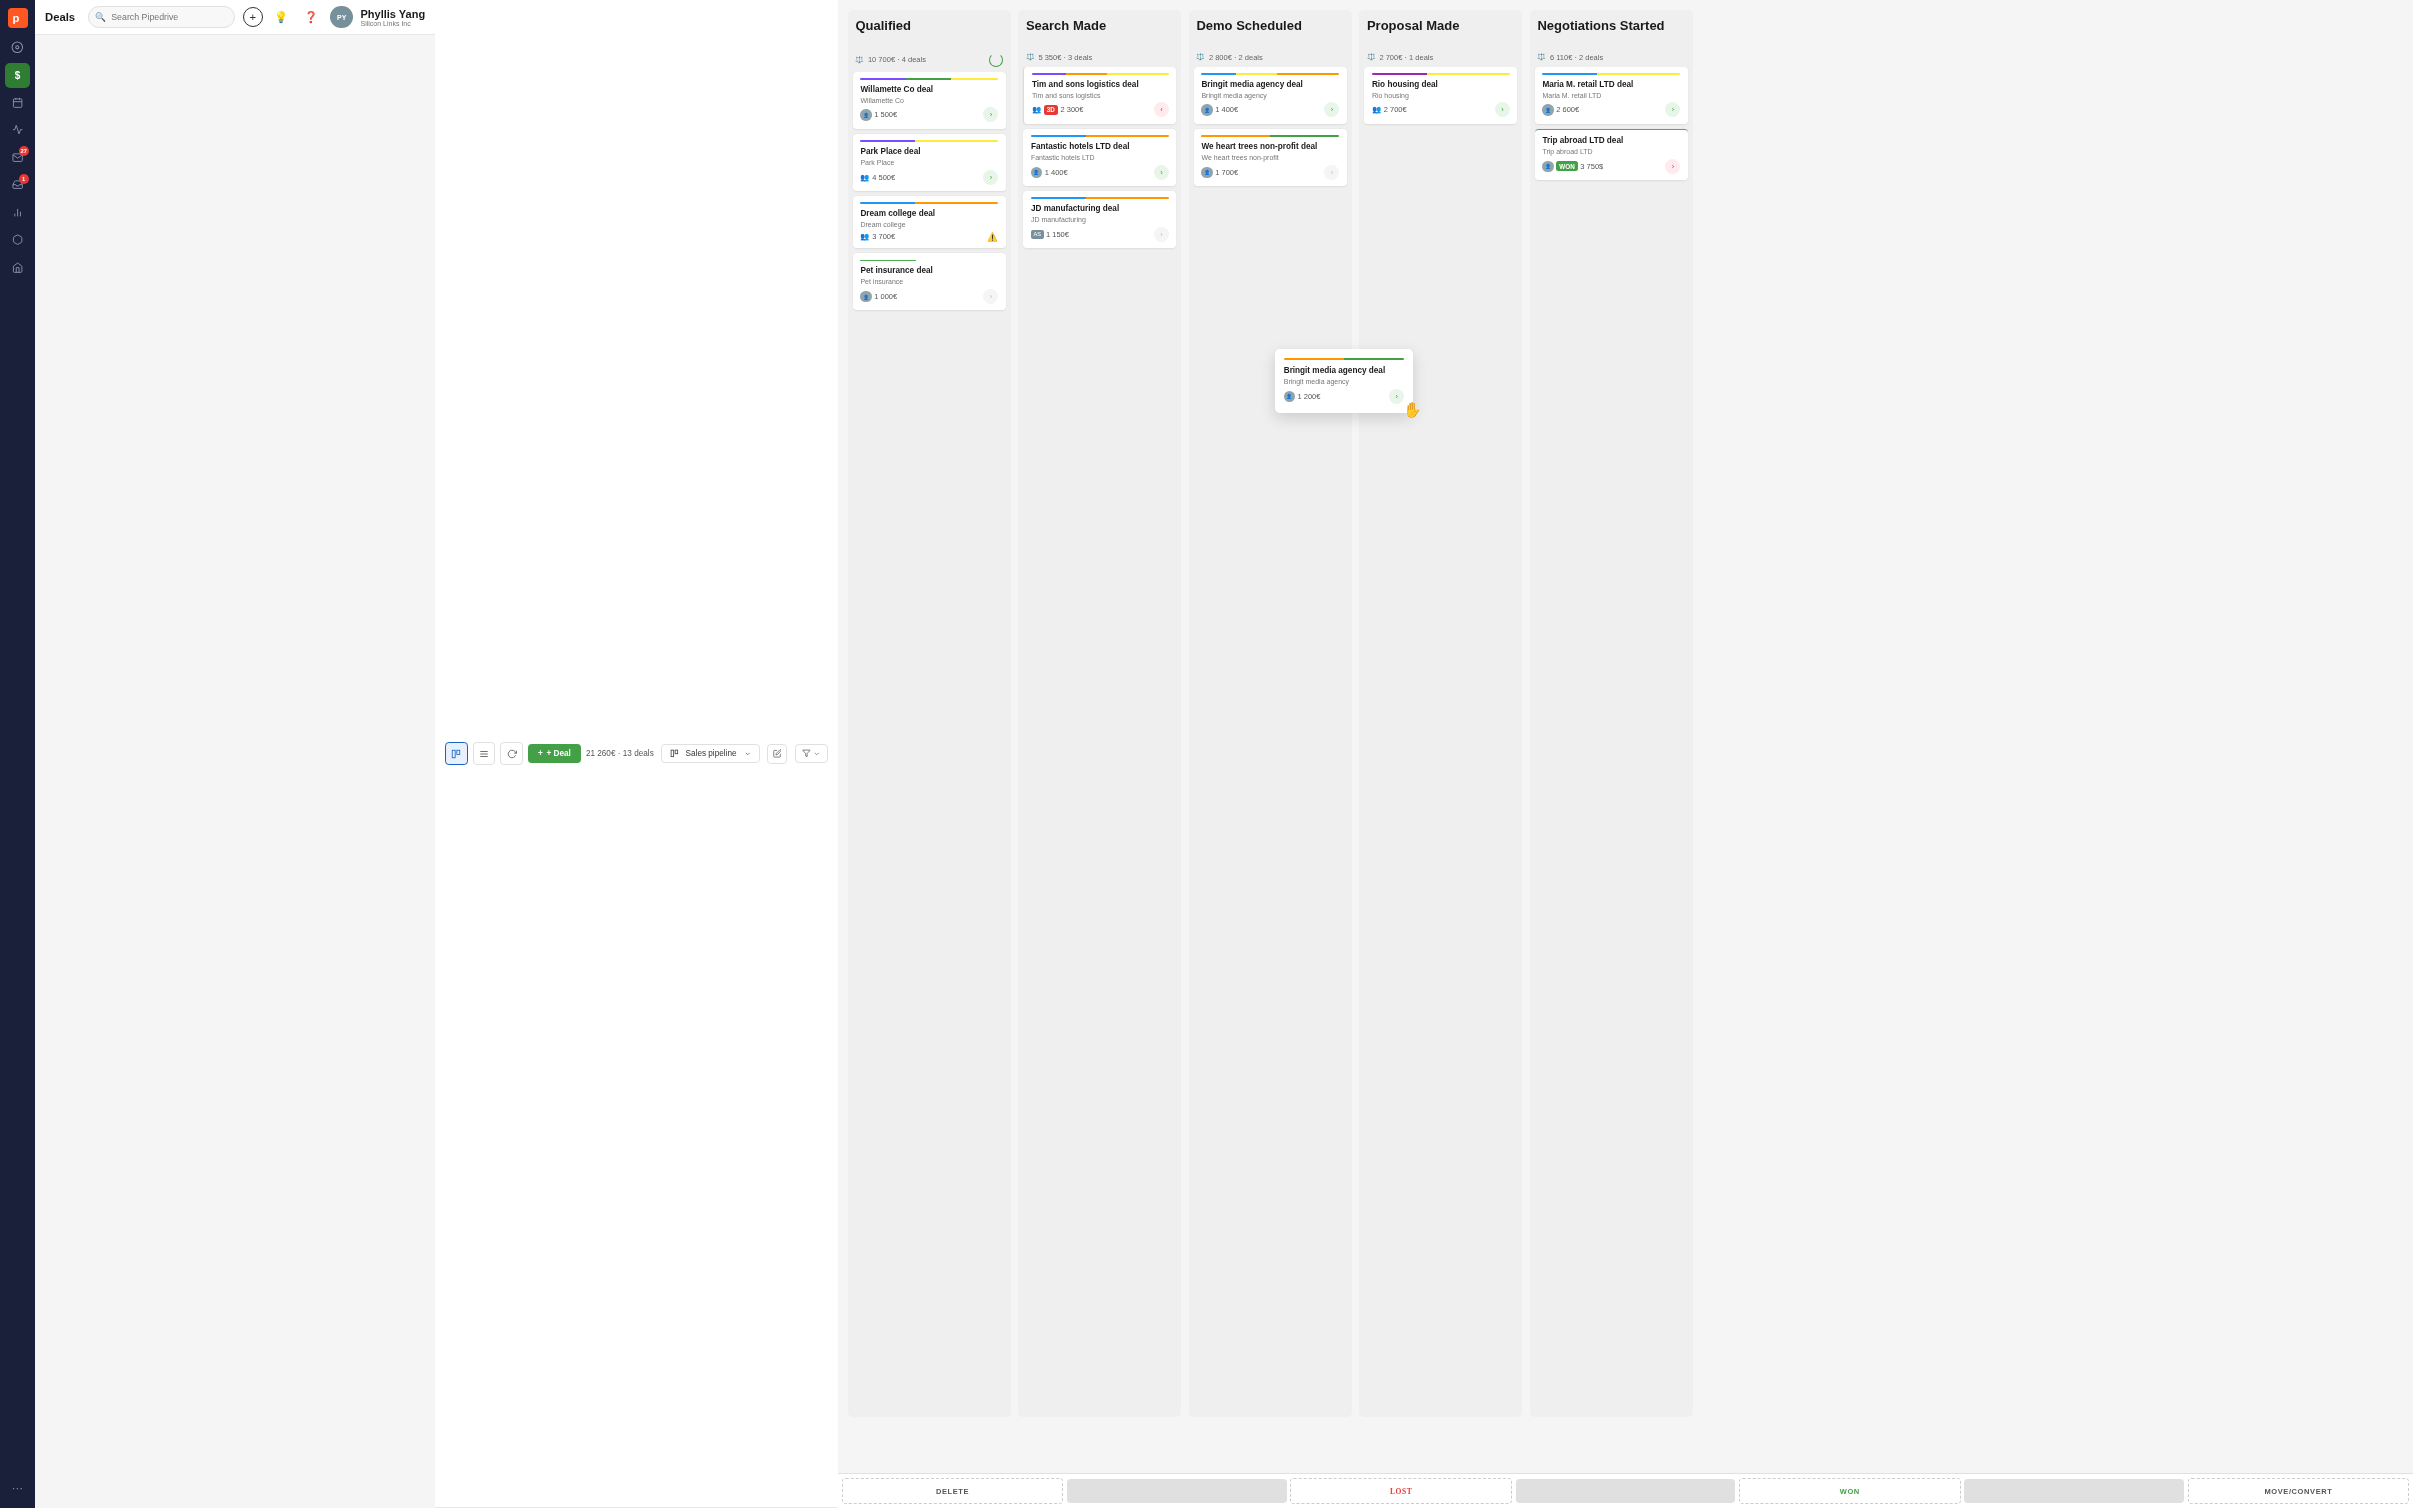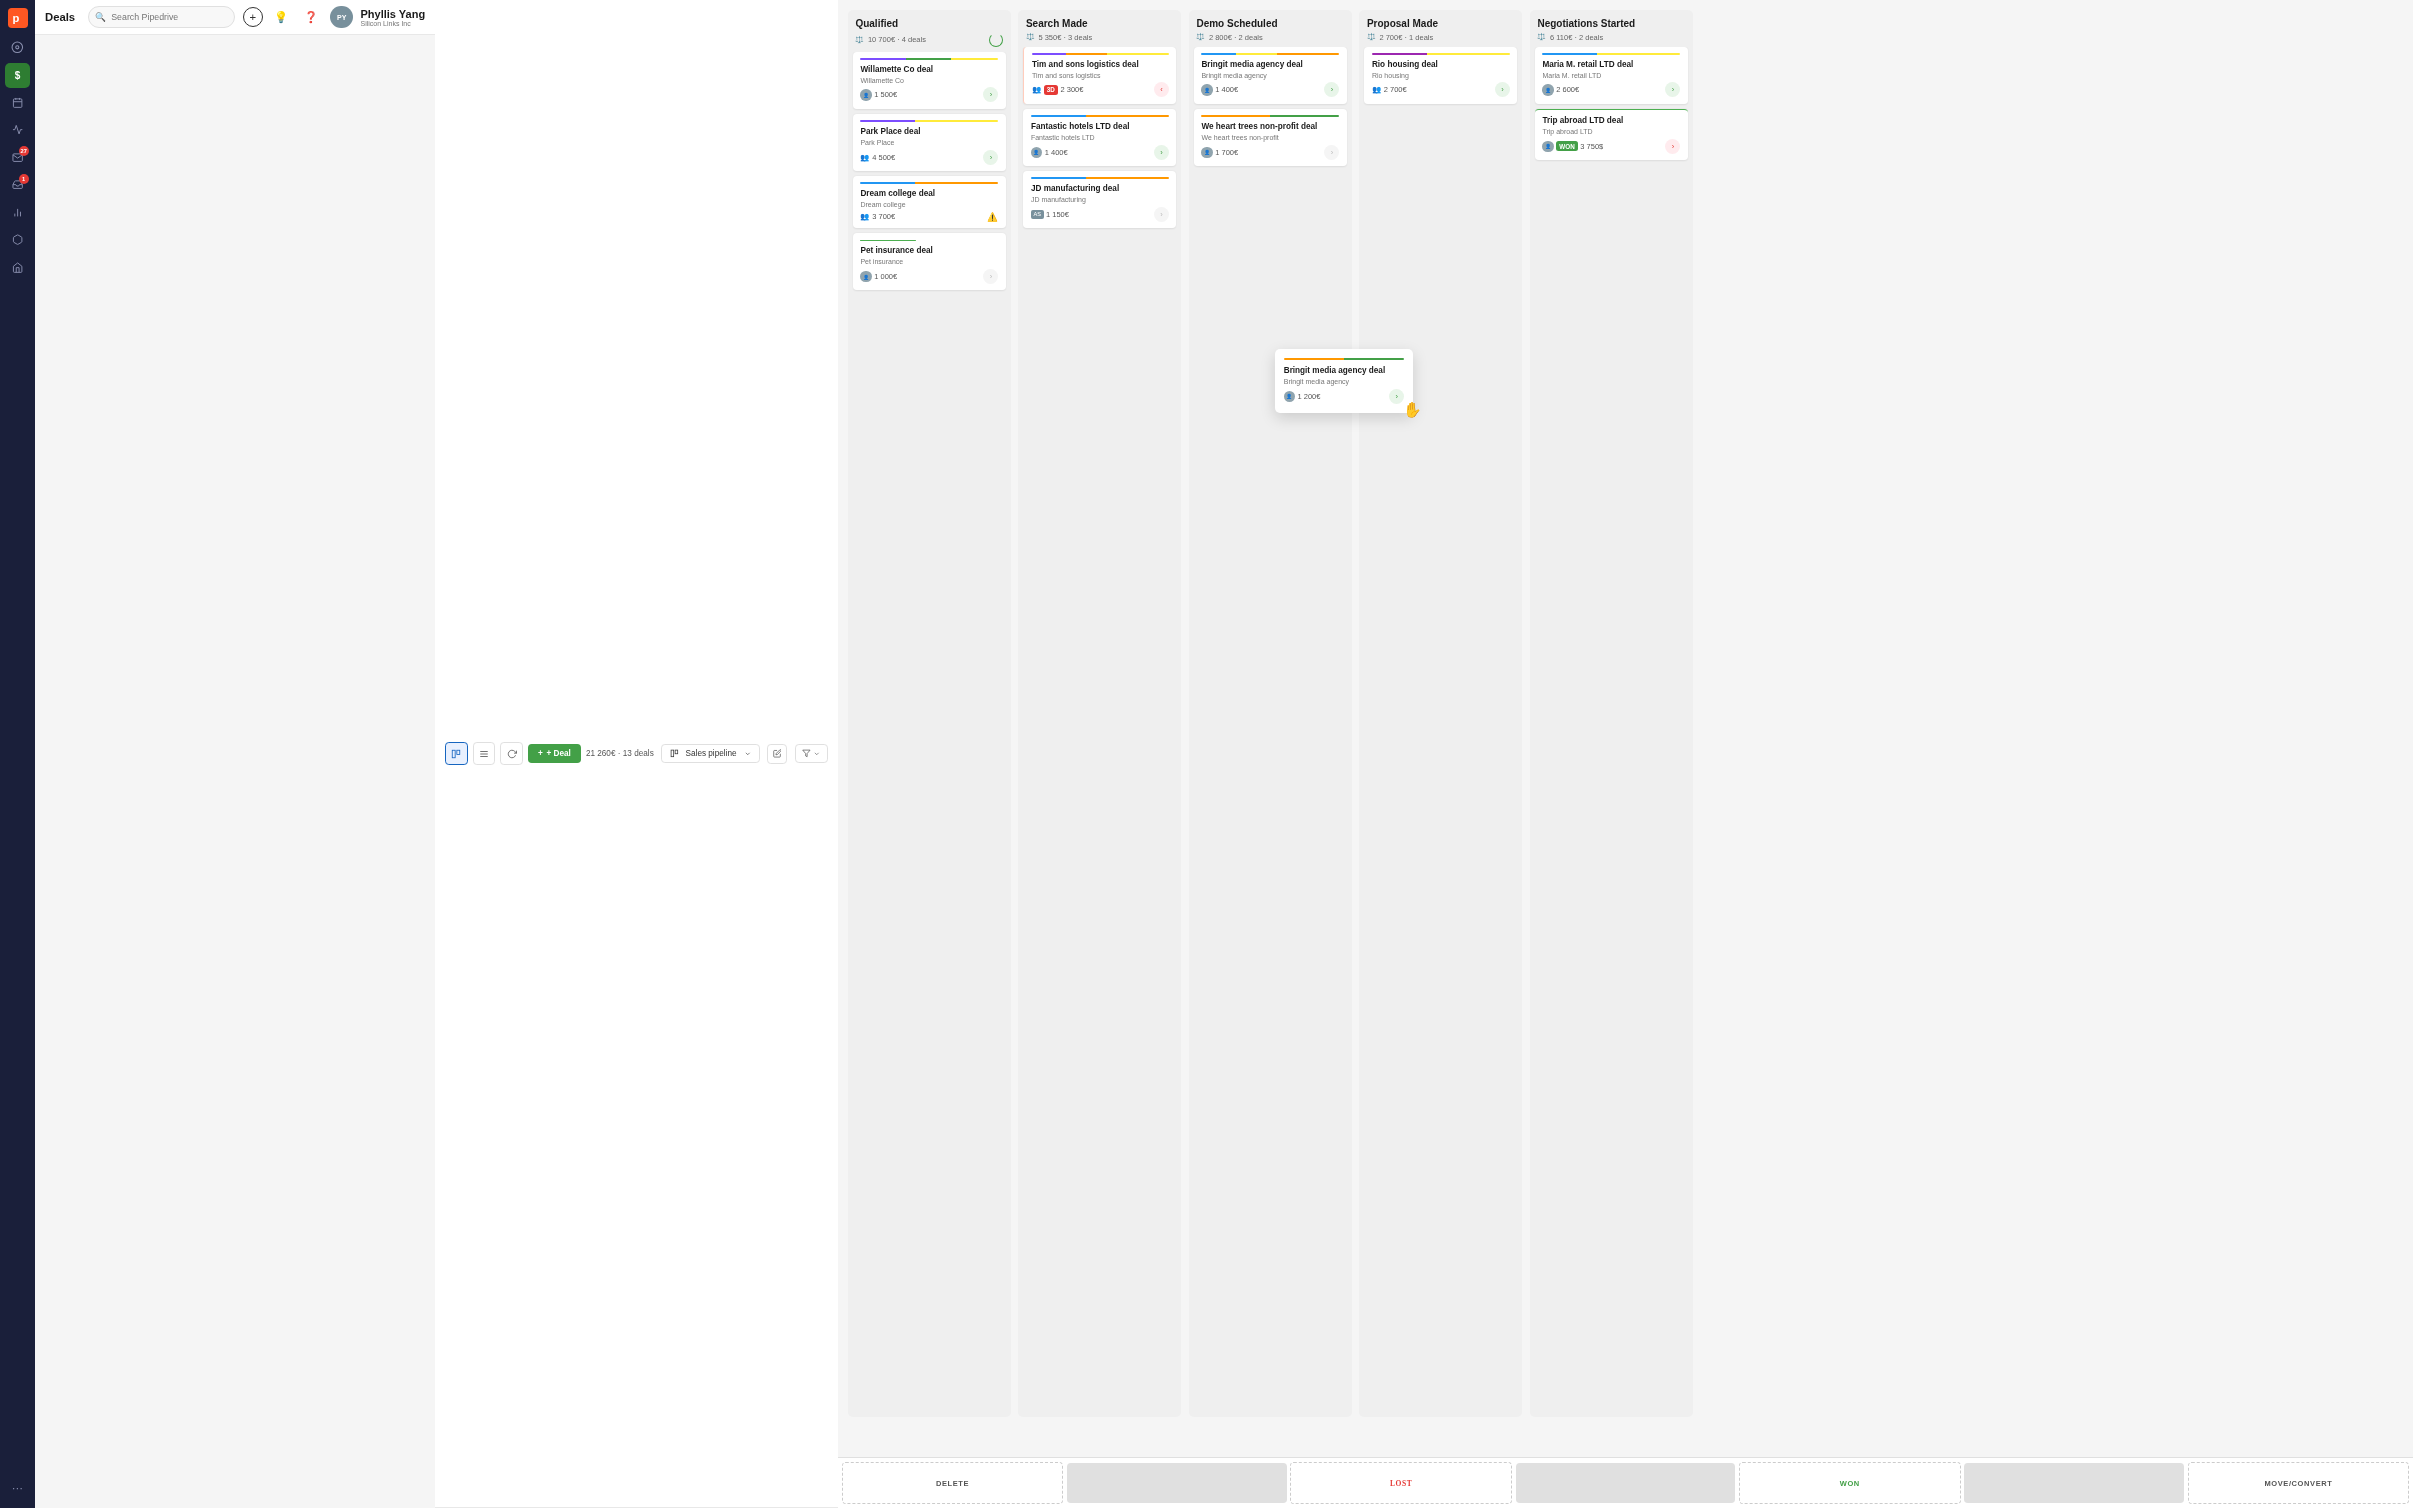--- a/index.html
+++ b/index.html
@@ -38,21 +38,21 @@
     .toolbar-right { margin-left: auto; display: flex; align-items: center; gap: 7.5px; }
     .total-text { font-size: 8.2px; color: #555; }
     .pipeline-select { display: flex; align-items: center; gap: 7px; padding: 3.8px 7.5px; border: 0.6px solid #e0e0e0; border-radius: 3.8px; background: white; cursor: pointer; font-size: 8.2px; color: #333; }
     .edit-btn { width: 20px; height: 20px; border: 0.6px solid #e0e0e0; border-radius: 3.8px; background: white; cursor: pointer; display: flex; align-items: center; justify-content: center; color: #555; }
     .filter-btn { display: flex; align-items: center; gap: 2.5px; padding: 3.8px 6.3px; border: 0.6px solid #e0e0e0; border-radius: 3.8px; background: white; cursor: pointer; font-size: 8.2px; color: #555; }
 
     
     .kanban { flex: 1; display: flex; overflow-x: auto; padding: 10px; gap: 7.5px; background: #f5f5f5; }
     .column { min-width: 163px; width: 163px; background: #efefef; border-radius: 5px; display: flex; flex-direction: column; max-height: calc(100vh - 101px); }
     .column-header { padding: 7.5px 7.5px 5px; }
-    .column-title { font-size: 10px; font-weight: 600; color: #1a1a1a; margin-bottom: 4px; }
+    .column-title { font-size: 13px; font-weight: 600; color: #1a1a1a; margin-bottom: 20px; }
     .column-meta { display: flex; align-items: center; gap: 3.8px; font-size: 7.5px; color: #666; }
     .column-cards { flex: 1; overflow-y: auto; padding: 0 5px 5px; display: flex; flex-direction: column; gap: 5px; }
 
     
     .card { background: white; border-radius: 3.8px; padding: 6.3px 7.5px; cursor: pointer; box-shadow: 0 0.6px 1.9px rgba(0,0,0,0.08); position: relative; }
     .card-accent { height: 1.9px; border-radius: 1.3px; margin-bottom: 5px; }
     .card-title { font-size: 8.2px; font-weight: 600; color: #1a1a1a; margin-bottom: 1.3px; line-height: 1.3; }
     .card-company { font-size: 7px; color: #777; margin-bottom: 3.8px; }
     .card-footer { display: flex; align-items: center; justify-content: space-between; margin-top: 3.8px; }
     .card-amount { font-size: 7.5px; color: #555; display: flex; align-items: center; gap: 2.5px; }
@@ -64,21 +64,21 @@
     .badge-won { background: #43a047; color: white; font-size: 6.3px; font-weight: bold; padding: 1.3px 3.1px; border-radius: 2.5px; }
     .warn-icon { color: #ff9800; font-size: 8.8px; }
     .avatar-sm { width: 11.3px; height: 11.3px; border-radius: 50%; background: #90a4ae; display: inline-flex; align-items: center; justify-content: center; font-size: 5px; color: white; }
     .person-icon { color: #999; font-size: 7.5px; }
 
     
     .floating-card { position: absolute; background: white; border-radius: 5px; padding: 8.8px; box-shadow: 0 5px 15px rgba(0,0,0,0.15); width: 138px; z-index: 100; left: 437px; top: 349px; }
     .cursor { font-size: 15px; position: absolute; bottom: -6.3px; right: -9.4px; }
 
     
-    .drop-zone-bar { height: 51px; background: white; border-top: 0.6px solid #e0e0e0; display: flex; align-items: stretch; flex-shrink: 0; }
+    .drop-zone-bar { height: 35px; background: white; border-top: 0.6px solid #e0e0e0; display: flex; align-items: stretch; flex-shrink: 0; }
     .drop-zone { flex: 1; display: flex; align-items: center; justify-content: center; font-size: 7.5px; font-weight: 600; letter-spacing: 0.6px; border: 1.3px dashed #ccc; margin: 3.8px; border-radius: 3.8px; cursor: pointer; }
     .drop-delete { color: #555; }
     .drop-lost { color: #e53935; font-family: Liberation Serif, serif; }
     .drop-won { color: #43a047; }
     .drop-move { color: #555; }
 
     .scale-icon { font-size: 7px; }
   </style>
 </head>
 <body>

